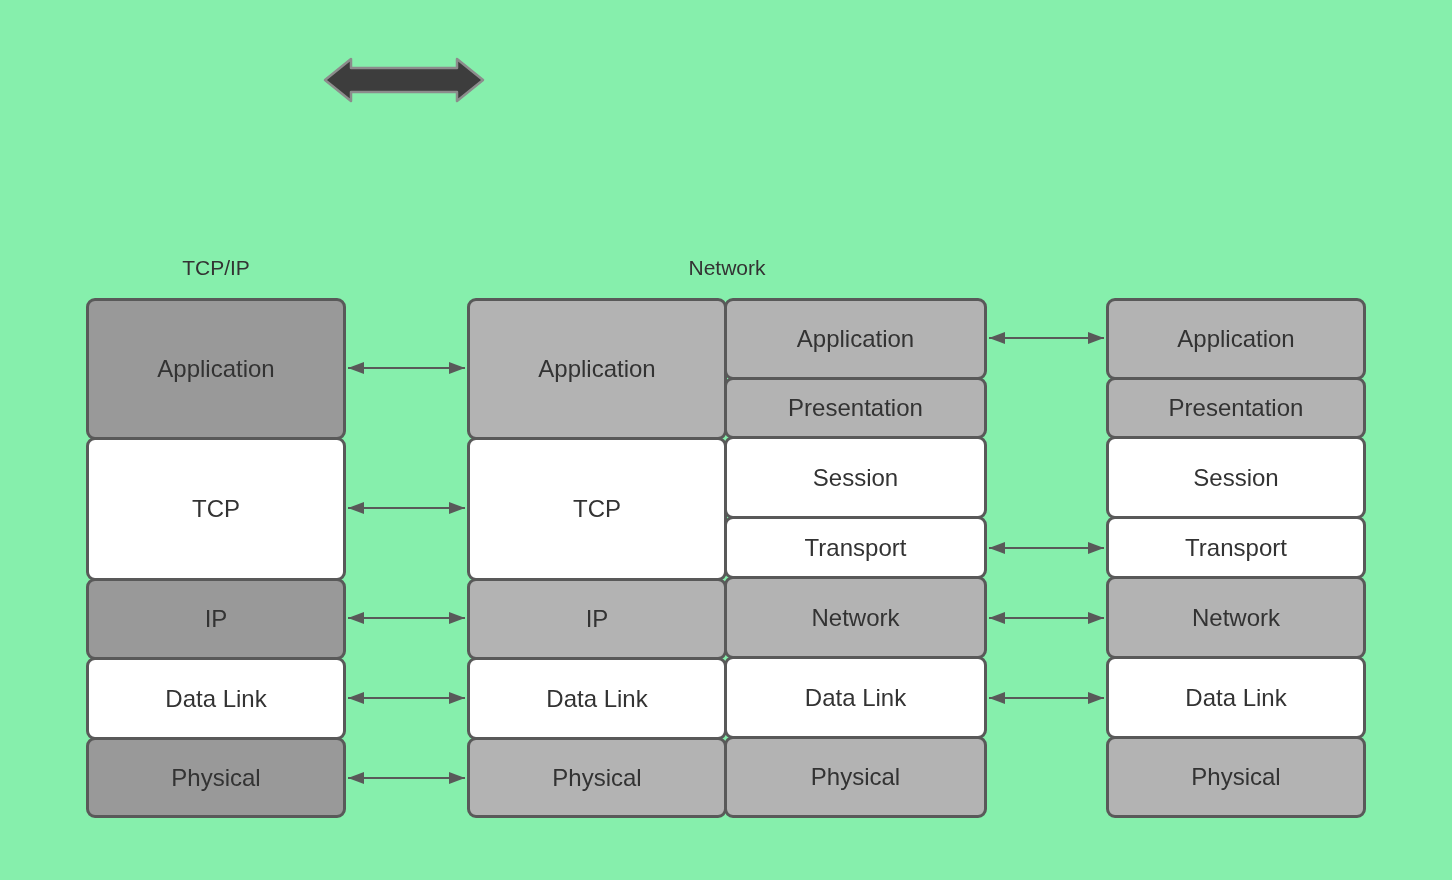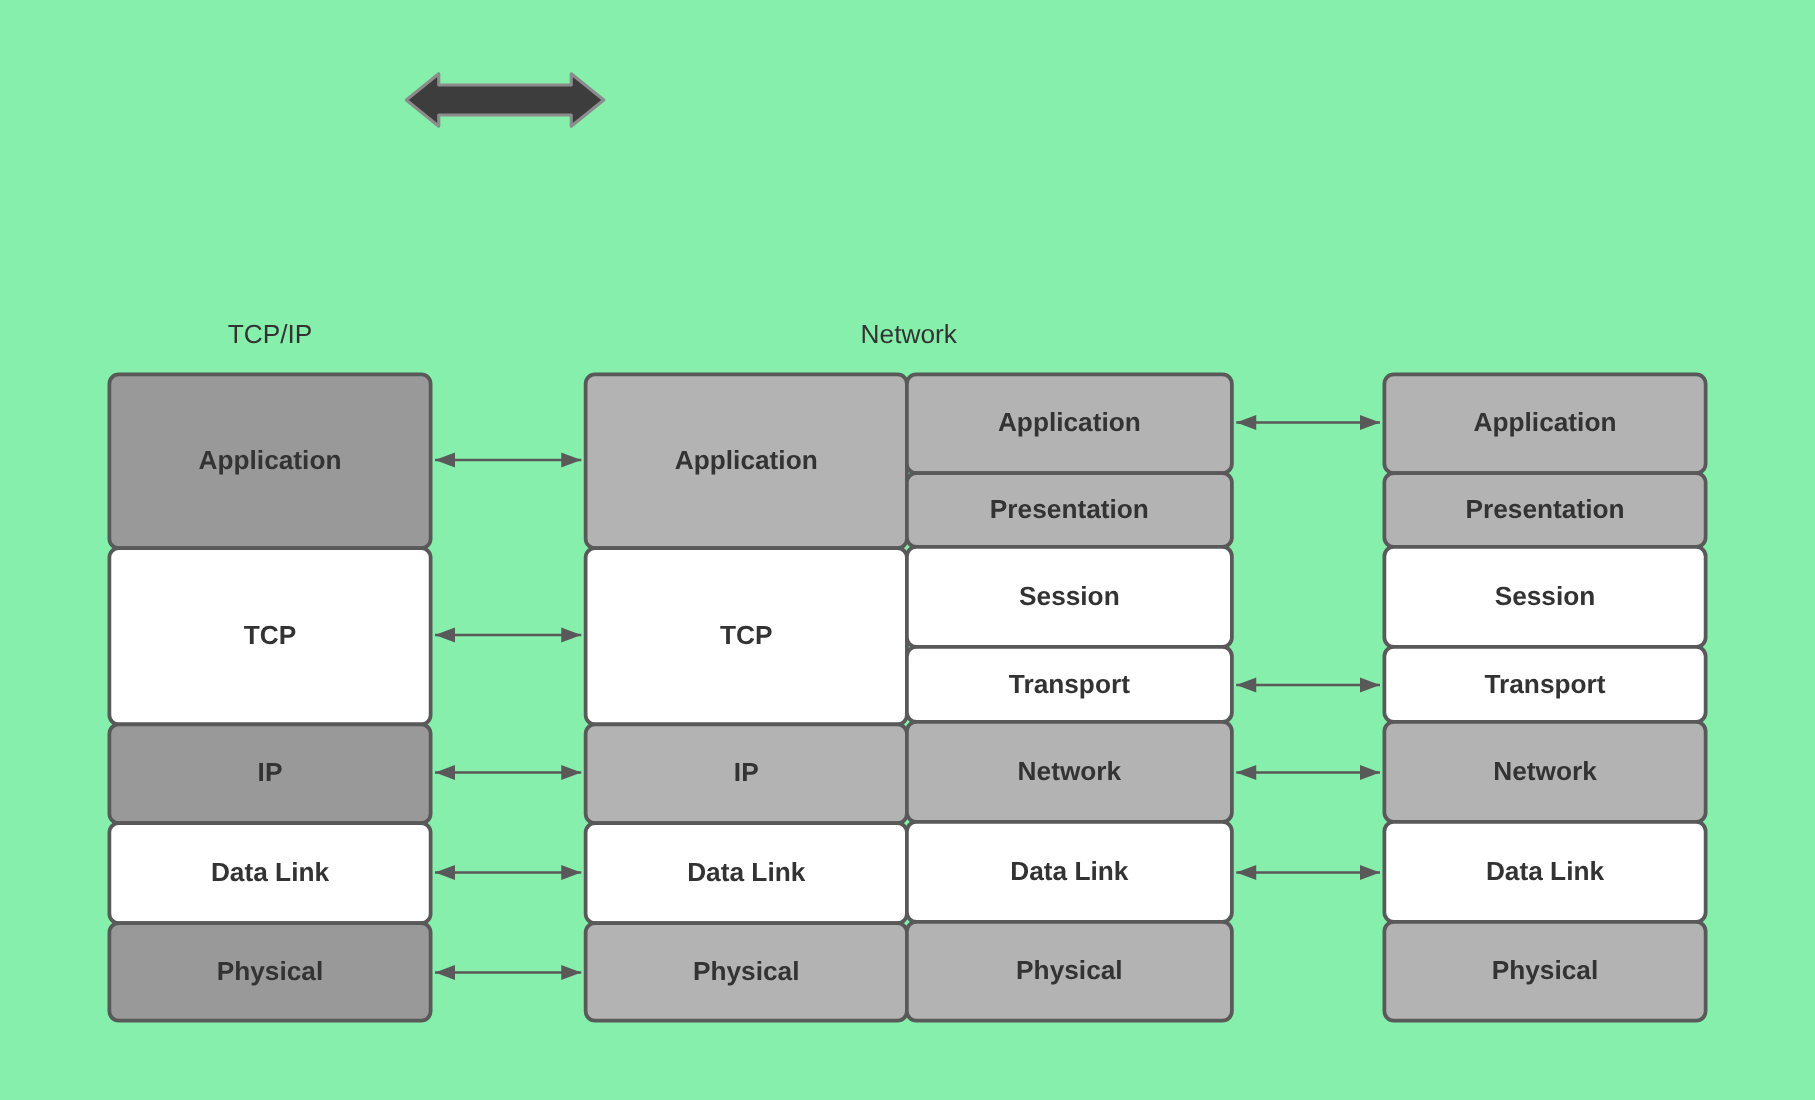--- a/index.html
+++ b/index.html
@@ -23,23 +23,22 @@
   .stack { position: absolute; width: 260px; }
   .stack.wide-right { width: 263px; }
   .layer {
     box-sizing: border-box;
     width: 100%;
     border: 3px solid #595959;
     border-radius: 9px;
     display: flex;
     align-items: center;
     justify-content: center;
-    font-size: 21px;
+    font-size: 24px;
     margin-top: -3px;
-    font-weight: bold;
   }
   .layer:first-child { margin-top: 0; }
   .fill-dark  { background: #999999; }
   .fill-light { background: #b3b3b3; }
   .fill-white { background: #ffffff; }
   .h-arrow {
     position: absolute;
     height: 2px;
     background: #595959;
   }

